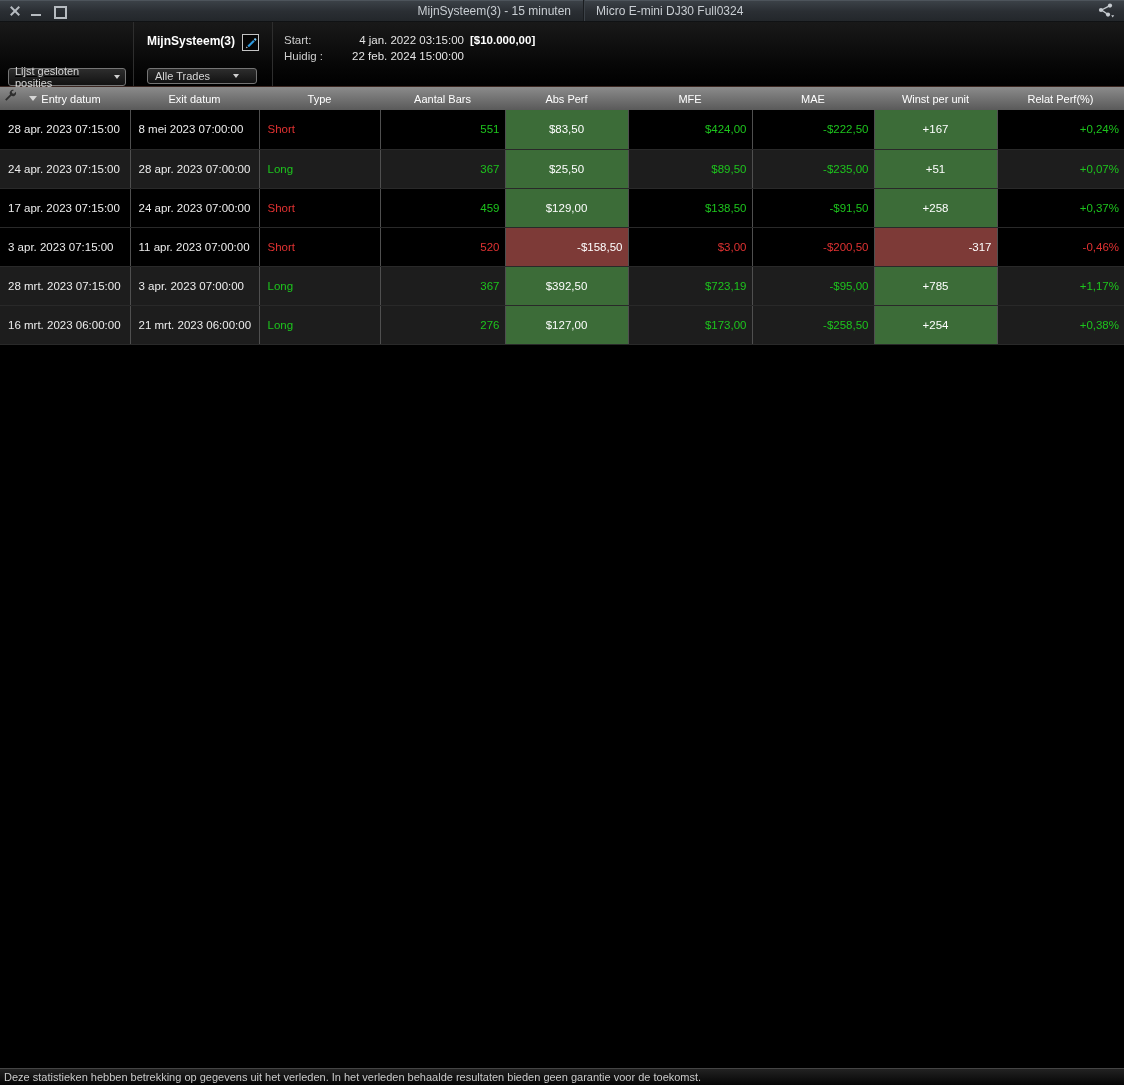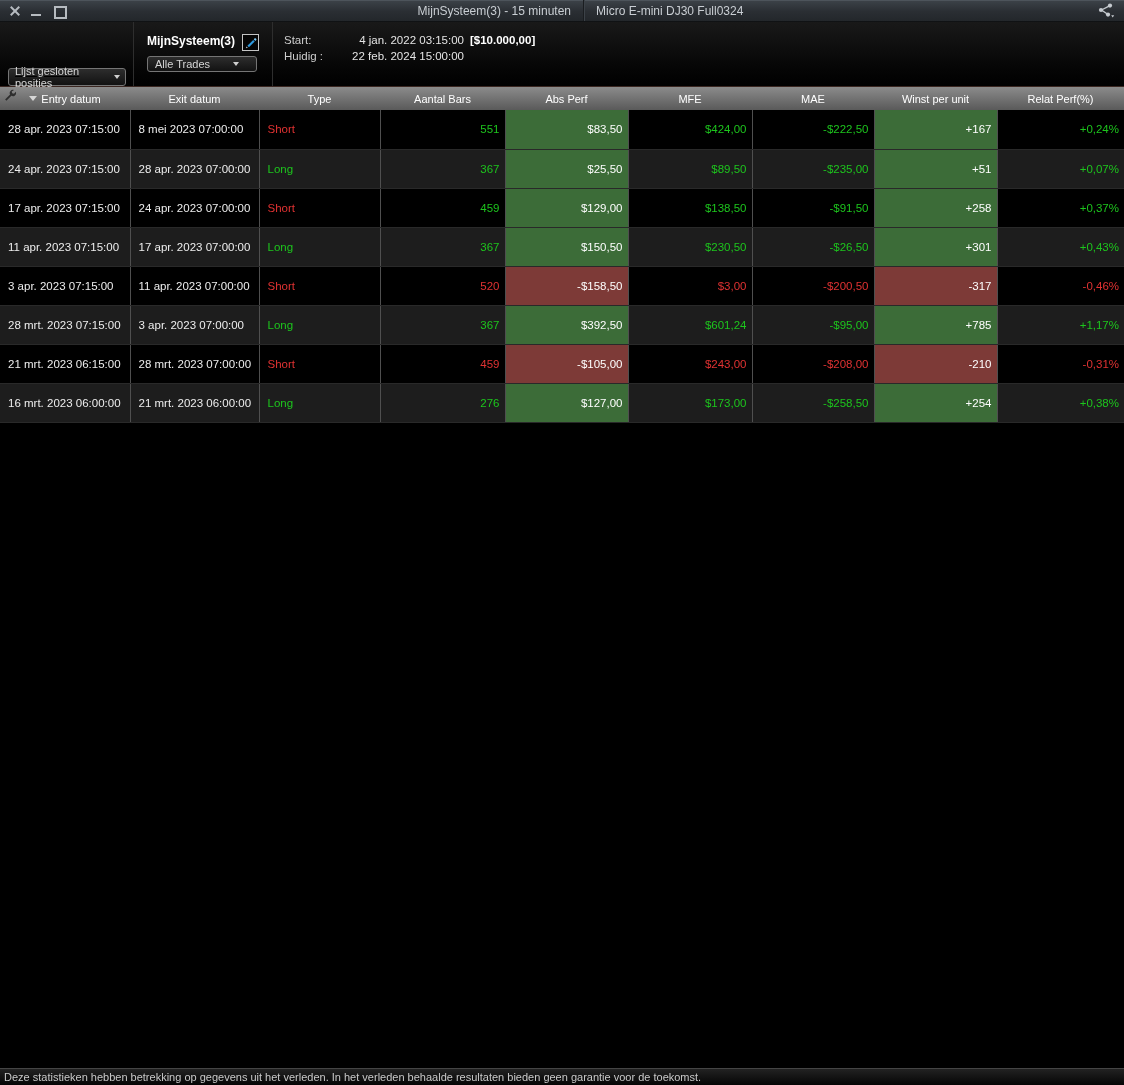--- a/index.html
+++ b/index.html
@@ -33,21 +33,21 @@
   .tb-sec { height:100%; display:flex; }
   .tb-sec1 { width:133px; align-items:flex-end; padding:16px 0 0 8px;text-decoration:underline; }
   .tb-sec2 { width:139px; flex-direction:column; padding:12px 0 0 13px;
     border-left:1px solid #2e2e2e; }
   .tb-sec3 { flex:1; flex-direction:column; justify-content:flex-start; padding:11px 0 0 11px;
     border-left:1px solid #2e2e2e; }
   .dd { background:linear-gradient(#2d2d2d,#121212); border:1px solid #757575; border-radius:3px;
     color:#d6d6d6; font-size:11px; display:flex; align-items:center; justify-content:space-between;
     cursor:pointer; }
   .dd-view { width:118px; height:18px; padding:0 5px 0 6px; }
-  .dd-trades { width:110px; height:16px; padding:0 17px 0 7px; margin-top:5px; }
+  .dd-trades { width:110px; height:16px; padding:0 17px 0 7px; margin-top:17px; }
   .chev { width:0; height:0; border-left:3.5px solid transparent; border-right:3.5px solid transparent;
     border-top:4px solid #cfcfcf; display:inline-block; }
   .sys-row { display:flex; align-items:flex-start; gap:7px; }
   .sys-name { color:#fff; font-weight:bold; font-size:12px; }
   .edit-btn { width:17px; height:17px; border:1px solid #c4c4c4; background:#050505;
     display:inline-flex; align-items:center; justify-content:center; cursor:pointer; }
   .acct { display:grid; grid-template-columns:46px 128px auto; column-gap:6px; row-gap:1px;
     font-size:11.5px; color:#cdcdcd; line-height:15px; }
   .acct .dt { text-align:right; color:#e4e4e4; white-space:nowrap; }
   .acct .val { color:#fff; font-weight:bold; white-space:nowrap; }
@@ -65,21 +65,21 @@
     border-top:5px solid #d6d6d6; display:inline-block; }
   td { height:39px; font-size:11.5px; color:#ededed; padding:0 5px;
     border-right:1px solid #4f4f4f; border-bottom:1px solid #292929; overflow:hidden; white-space:nowrap; }
   td:last-child { border-right:none; }
   tr.odd td { background-color:#000; }
   tr.even td { background-color:#1d1d1d; }
   td.l { text-align:left; padding-left:8px; }
   td.r { text-align:right;margin-left:22px; }
   td.txt-win { color:var(--win-text,#1dc51d); }
   td.txt-loss { color:var(--loss-text,#e03232); }
-  tr.odd td.bg-win, tr.even td.bg-win { background-color:var(--win-bg,#3c6c38); color:#fff; }
+  tr.odd td.bg-win, tr.even td.bg-win { background-color:var(--win-bg,#3c6c38); color:#fff;text-align:center; }
   tr.odd td.bg-loss, tr.even td.bg-loss { background-color:var(--loss-bg,#7d3a37); color:#fff; }
 
   .filler { flex:1; background:#000; }
 
   
   .footer { height:17px; flex:0 0 17px; background:linear-gradient(#222,#050505);
     border-top:1px solid #454545; color:#c9c9c9; font-size:11px; line-height:16px;
     padding-left:4px; white-space:nowrap; }
 </style>
 </head>
@@ -205,63 +205,41 @@
       <td class="l">17 apr. 2023 07:15:00</td>
       <td class="l">24 apr. 2023 07:00:00</td>
       <td class="l txt-loss">Short</td>
       <td class="r txt-win">459</td>
       <td class="r bg-win">$129,00</td>
       <td class="r txt-win">$138,50</td>
       <td class="r txt-win">-$91,50</td>
       <td class="r bg-win">+258</td>
       <td class="r txt-win">+0,37%</td>
     </tr>
-        <tr class="even">
-      <td class="l">11 apr. 2023 07:15:00</td>
-      <td class="l">17 apr. 2023 07:00:00</td>
-      <td class="l txt-win">Long</td>
-      <td class="r txt-win">367</td>
-      <td class="r bg-win">$150,50</td>
-      <td class="r txt-win">$230,50</td>
-      <td class="r txt-win">-$26,50</td>
-      <td class="r bg-win">+301</td>
-      <td class="r txt-win">+0,43%</td>
-    </tr>
         <tr class="odd">
       <td class="l">3 apr. 2023 07:15:00</td>
       <td class="l">11 apr. 2023 07:00:00</td>
       <td class="l txt-loss">Short</td>
       <td class="r txt-loss">520</td>
       <td class="r bg-loss">-$158,50</td>
       <td class="r txt-loss">$3,00</td>
       <td class="r txt-loss">-$200,50</td>
       <td class="r bg-loss">-317</td>
       <td class="r txt-loss">-0,46%</td>
     </tr>
         <tr class="even">
       <td class="l">28 mrt. 2023 07:15:00</td>
       <td class="l">3 apr. 2023 07:00:00</td>
       <td class="l txt-win">Long</td>
       <td class="r txt-win">367</td>
       <td class="r bg-win">$392,50</td>
-      <td class="r txt-win">$601,24</td>
+      <td class="r txt-win">$723,19</td>
       <td class="r txt-win">-$95,00</td>
       <td class="r bg-win">+785</td>
       <td class="r txt-win">+1,17%</td>
-    </tr>
-        <tr class="odd">
-      <td class="l">21 mrt. 2023 06:15:00</td>
-      <td class="l">28 mrt. 2023 07:00:00</td>
-      <td class="l txt-loss">Short</td>
-      <td class="r txt-loss">459</td>
-      <td class="r bg-loss">-$105,00</td>
-      <td class="r txt-loss">$243,00</td>
-      <td class="r txt-loss">-$208,00</td>
-      <td class="r bg-loss">-210</td>
-      <td class="r txt-loss">-0,31%</td>
     </tr>
         <tr class="even">
       <td class="l">16 mrt. 2023 06:00:00</td>
       <td class="l">21 mrt. 2023 06:00:00</td>
       <td class="l txt-win">Long</td>
       <td class="r txt-win">276</td>
       <td class="r bg-win">$127,00</td>
       <td class="r txt-win">$173,00</td>
       <td class="r txt-win">-$258,50</td>
       <td class="r bg-win">+254</td>

